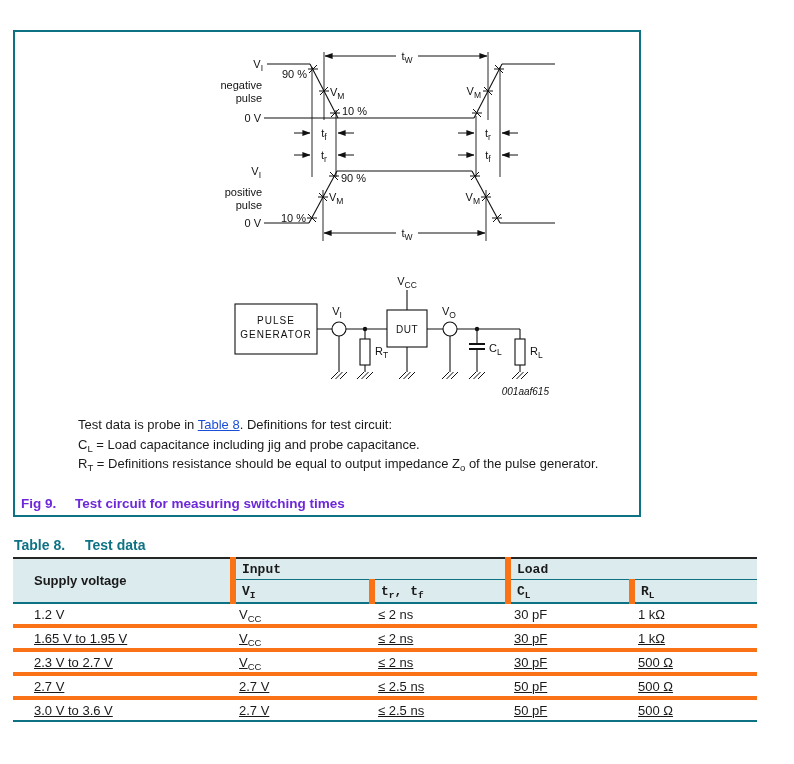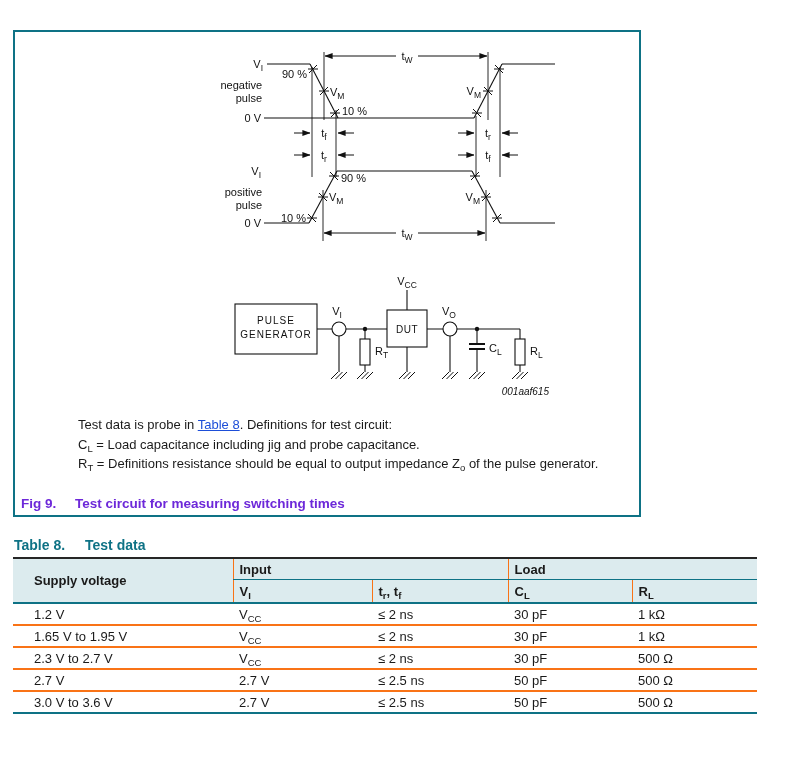--- a/index.html
+++ b/index.html
@@ -22,22 +22,22 @@
 
   table.data{position:absolute;left:13px;top:557px;width:744px;border-collapse:collapse;table-layout:fixed;font-size:13px;}
   table.data th,table.data td{font-weight:normal;text-align:left;padding:0 0 0 6px;vertical-align:middle;white-space:nowrap;overflow:hidden;}
   table.data th{font-weight:bold;background:#dcebee;}
   table.data thead tr.h1 th{height:20px;}
   table.data thead tr.h2 th{height:22px;}
   table.data td{height:20px;}
   table.data{border-top:2px solid #262626;border-bottom:2px solid #0e7285;}
   table.data thead{border-bottom:2px solid #0e7285;}
   table.data th.split{border-bottom:1px solid #0e7285;}
-  table.data th.vline{border-left:1px solid #f97316;}
-  table.data tbody tr + tr td{border-top:2px solid #f97316;}
+  table.data th.vline{border-left:6px solid #f97316;font-family:Liberation Mono, monospace;}
+  table.data tbody tr + tr td{border-top:4px solid #f97316;text-decoration:underline;}
   table.data th.first, table.data td.first{padding-left:21px;}
 
   .col1{width:220px;} .col2{width:139px;} .col3{width:136px;} .col4{width:124px;} .col5{width:125px;}
 </style>
 </head>
 <body>
 
 <div class="figbox">
 
   <svg width="744" height="383" viewBox="0 0 744 383" font-family="Liberation Sans, sans-serif" font-size="11" fill="#111">

